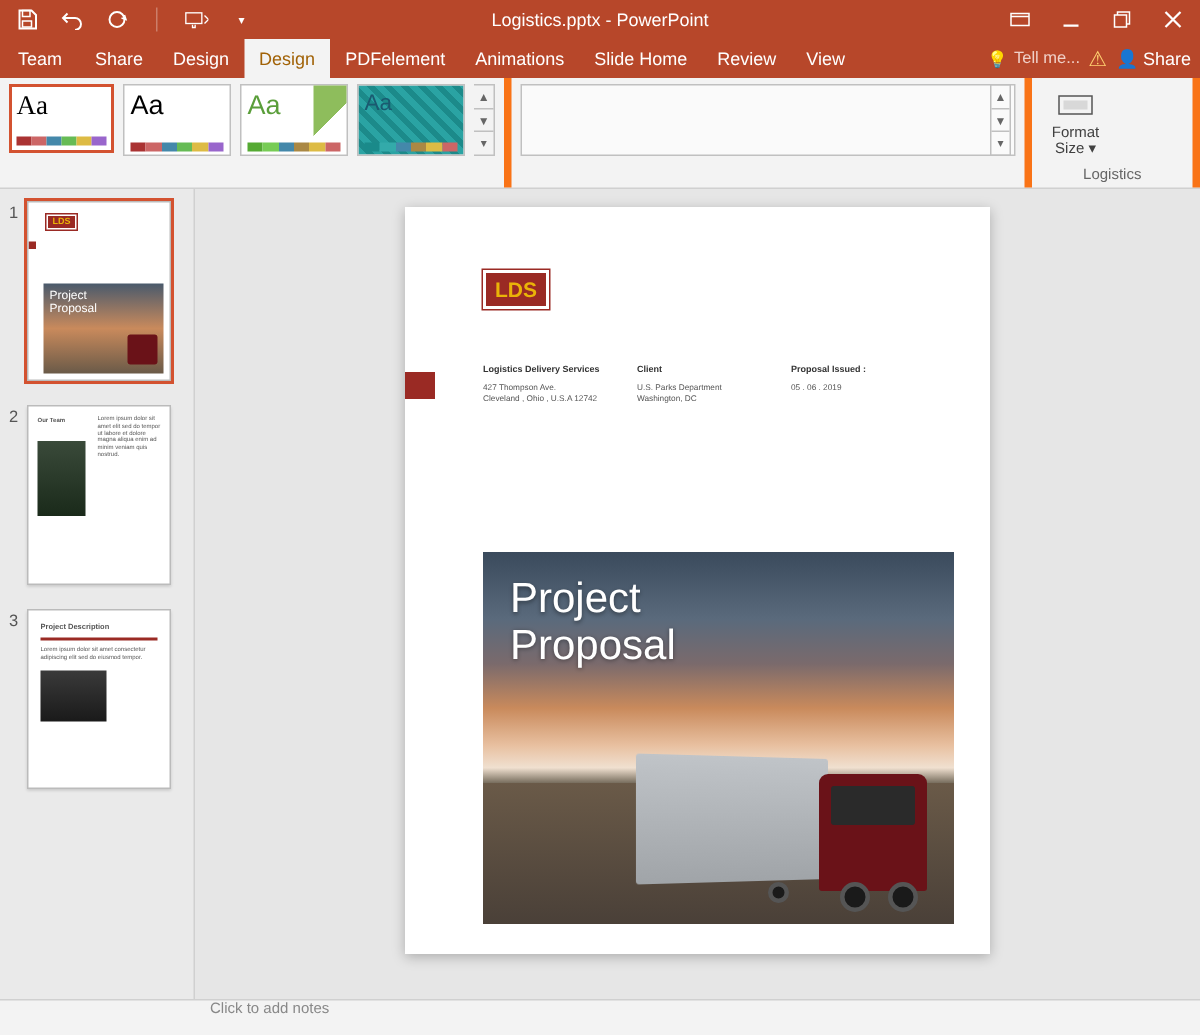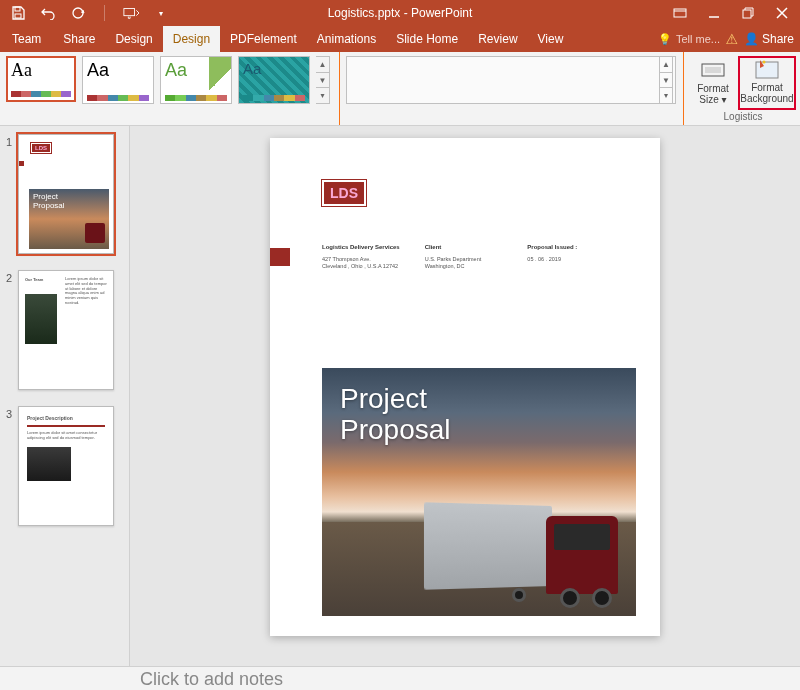--- a/index.html
+++ b/index.html
@@ -12,21 +12,21 @@
   .titlebar-right { position:absolute; right:0; display:flex; align-items:center; gap:10px; padding-right:6px; }
   .winbtn { width:24px; height:20px; display:flex; align-items:center; justify-content:center; }
   .menubar { background: #b7472a; height: 26px; display:flex; align-items:center; color:white; font-size:12px; position:relative; }
   .menubar .tab { padding: 0 10px; height:26px; display:flex; align-items:center; cursor:default; }
   .menubar .tab.active { background:#f3f3f3; color:#a16207; }
   .menubar .file { padding: 0 12px; }
   .tellme { position:absolute; right:80px; display:flex; align-items:center; gap:4px; color:#f0d0c8; font-size:11px;}
   .shareblock { position:absolute; right:0; display:flex; align-items:center; gap:6px; padding-right:6px;}
   .warn { color:#ffd070; font-size:14px; }
   .ribbon { background:#f3f3f3; border-bottom:1px solid #d0d0d0; height:74px; display:flex; }
-  .rgroup { border-right:1px solid #f97316; display:flex; flex-direction:column; padding: 4px 6px 0 6px; position:relative; }
+  .rgroup { border-right:5px solid #f97316; display:flex; flex-direction:column; padding: 4px 6px 0 6px; position:relative; }
   .rgroup-label { text-align:center; font-size:10px; color:#666; padding:1px 0 2px 0; }
   .themes-row { display:flex; gap:6px; align-items:flex-start; }
   .theme-thumb { width:72px; height:48px; border:1px solid #c0c0c0; background:white; display:flex; flex-direction:column; justify-content:space-between; padding:4px 4px 2px 4px; cursor:default; position:relative;}
   .theme-thumb.sel { border:2px solid #d35230; width:70px; height:46px; padding:3px;}
   .theme-aa { font-family: "Times New Roman", serif; font-size:18px; line-height:1; }
   .theme-aa.t2 { font-family: "Segoe UI", sans-serif; }
   .theme-aa.t3 { color:#5a9e3a; font-family: "Segoe UI", sans-serif; }
   .theme-aa.t4 { color:#1a5a70; font-family: "Segoe UI", sans-serif; font-size:15px;}
   .swatch-row { height:6px; display:flex; gap:0; }
   .swatch-row span { flex:1; }
@@ -42,21 +42,21 @@
   .bigbtn.highlight { border:2px solid #d9002a; width:58px; padding-top:0px;}
   .bigbtn .bicon { width:26px; height:22px; margin-bottom:2px; display:flex; align-items:center; justify-content:center;}
   .workspace { display:flex; height: calc(690px - 26px - 26px - 74px - 24px); }
   .thumbs { width:130px; background:#eaeaea; border-right:1px solid #d0d0d0; padding:8px 6px; overflow:hidden;}
   .trow { display:flex; align-items:flex-start; gap:4px; margin-bottom:16px;}
   .tnum { font-size:11px; color:#555; width:8px; padding-top:2px;}
   .tslide { width:96px; height:120px; background:white; border:1px solid #bbb; box-shadow:0 1px 2px rgba(0,0,0,0.15); position:relative; font-size:5px; overflow:hidden;}
   .tslide.sel { outline:2px solid #d35230; outline-offset:0px;}
   .editor { flex:1; display:flex; align-items:flex-start; justify-content:center; padding:12px 0 0 0; background:#e6e6e6; overflow:hidden;}
   .slide { width:390px; height:498px; background:white; box-shadow:0 2px 8px rgba(0,0,0,0.25); position:relative;}
-  .lds-badge { position:absolute; left:52px; top:42px; background:#9a2a24; color:#f9a8d4; font-weight:bold; font-size:14px; padding:3px 6px; display:inline-block; border:2px solid white; box-shadow:0 0 0 1px #9a2a24;}
+  .lds-badge { position:absolute; left:52px; top:42px; background:#9a2a24; color:#eab308; font-weight:bold; font-size:14px; padding:3px 6px; display:inline-block; border:2px solid white; box-shadow:0 0 0 1px #9a2a24;}
   .lds-badge.small{ font-size:6px; left:12px; top:8px; padding:1px 3px; border-width:1px;}
   .redsq { position:absolute; left:0; top:110px; width:20px; height:18px; background:#9a2a24;}
   .info-row { position:absolute; top:106px; left:52px; right:30px; display:flex; font-size:6px; color:#333; }
   .info-col { flex:1; }
   .info-col h6 { font-size:6px; font-weight:bold; margin-bottom:6px;}
   .info-col p { font-size:5.5px; line-height:1.3; color:#555;}
   .hero { position:absolute; left:52px; right:24px; top:230px; bottom:20px; overflow:hidden;}
   .sky { position:absolute; inset:0; background:linear-gradient(180deg,#3a4a5c 0%, #5a6a7c 18%, #7a6a6c 30%, #c98a5c 42%, #e8c0a0 52%, #f0e0d0 58%, #7a7060 62%, #5a5040 100%);}
   .road { position:absolute; left:0; right:0; bottom:0; height:38%; background:linear-gradient(180deg,#6a5a48 0%, #4a4038 100%);}
   .truck-cab { position:absolute; right:18px; bottom:22px; width:72px; height:78px; background:#6a1218; border-radius:6px 6px 2px 2px;}
@@ -65,21 +65,21 @@
   .wheel { position:absolute; bottom:8px; width:20px; height:20px; background:#1a1a1a; border-radius:50%; border:3px solid #555;}
   .hero-title { position:absolute; left:18px; top:16px; color:white; font-size:28px; font-weight:300; line-height:1.1; text-shadow:0 1px 3px rgba(0,0,0,0.4);}
   .thumb1-hero { position:absolute; left:10px; right:4px; bottom:4px; height:60px; }
   .thumb1-hero .sky{ background:linear-gradient(180deg,#4a5a6c 0%,#c98a5c 50%,#6a5a48 100%);}
   .thumb1-title { position:absolute; left:4px; top:4px; color:white; font-size:8px; font-weight:300; line-height:1.1;}
   .thumb2-content { position:absolute; inset:6px; display:flex; gap:4px; font-size:4px; color:#555;}
   .thumb2-img { width:32px; height:50px; background:linear-gradient(180deg,#3a4a3a,#1a2a1a); margin-top:12px;}
   .thumb3-content { position:absolute; inset:8px; font-size:4px; color:#555;}
   .thumb3-line { height:2px; background:#9a2a24; margin:4px 0;}
   .thumb3-img { width:44px; height:34px; background:linear-gradient(180deg,#3a3a3a,#1a1a1a); margin-top:6px;}
-  .notesbar { height:24px; background:#f3f3f3; border-top:1px solid #d0d0d0; display:flex; align-items:flex-end; padding-left:140px; color:#888; font-size:18px;}
+  .notesbar { height:24px; background:#f3f3f3; border-top:1px solid #d0d0d0; display:flex; align-items:flex-start; padding-left:140px; color:#888; font-size:10px;}
   svg { display:block; }
 </style>
 </head>
 <body>
 
 <div class="titlebar">
   <div class="qat">
     <span class="icon">
         <svg width="14" height="14" viewBox="0 0 14 14">
           <path d="M2 1h8l3 3v9H2z" fill="none" stroke="white" stroke-width="1.3"></path>
@@ -225,30 +225,20 @@
     <div class="customize-row">
       <div class="bigbtn">
         <div class="bicon">
             <svg width="24" height="18">
               <rect x="1" y="3" width="22" height="12" fill="none" stroke="#555"></rect>
               <rect x="4" y="6" width="16" height="6" fill="#d8d8d8"></rect>
             </svg>
           </div>
         <span><span>Format Size</span> ▾</span>
       </div>
-      <div class="bigbtn highlight">
-        <div class="bicon">
-            <svg width="26" height="22">
-              <rect x="2" y="4" width="22" height="16" fill="#e8f0f8" stroke="#888"></rect>
-              <path d="M6 2l4 6-4 2z" fill="#d35230"></path>
-              <circle cx="10" cy="4" r="1.5" fill="#f0c020"></circle>
-            </svg>
-          </div>
-        <span>Format Background</span>
-      </div>
     </div>
     <div class="rgroup-label">Logistics</div>
   </div>
 </div>
 
 <div class="workspace">
   <div class="thumbs">
     <div class="trow">
       <div class="tnum">1</div>
       <div class="tslide sel">

